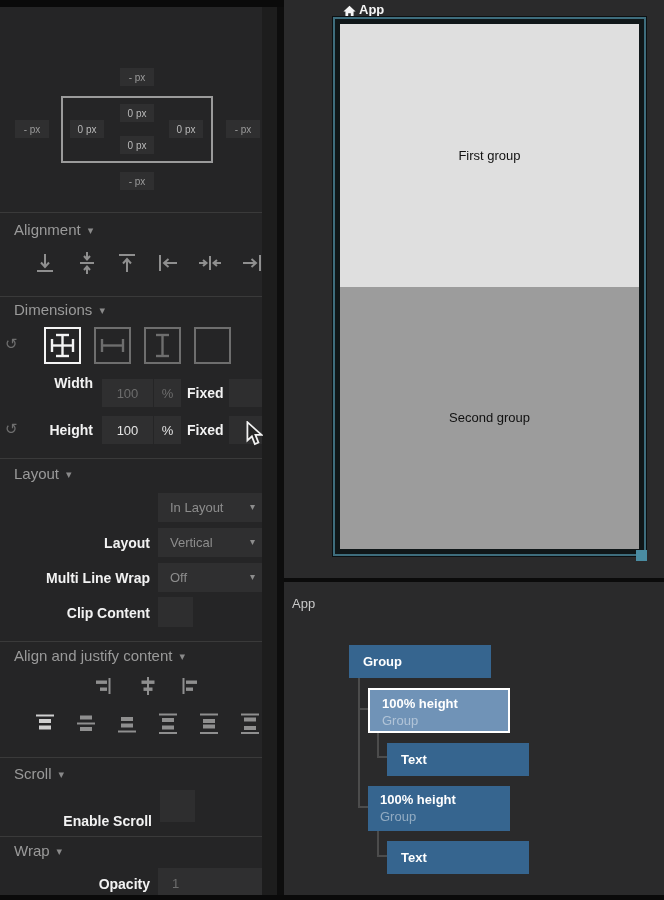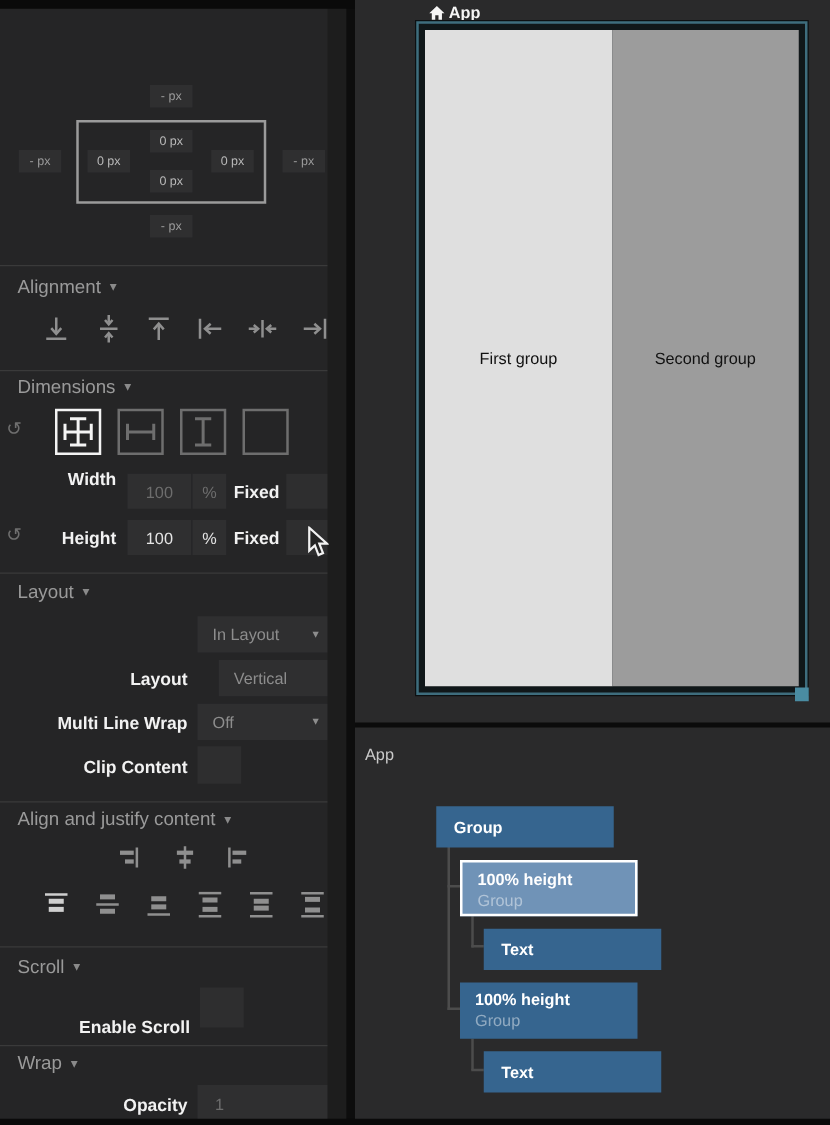--- a/index.html
+++ b/index.html
@@ -38,21 +38,21 @@
   .reset{color:#6f6f6f;font-size:15px;line-height:1;}
   .gutter{left:262px;top:0;width:15px;height:900px;background:#1d1d1d;}
   .vsep{left:277px;top:0;width:7px;height:900px;background:#0d0d0d;}
   .hstrip-top{left:0;top:0;width:284px;height:7px;background:#0a0a0a;}
   .hstrip-bottom{left:0;top:895px;width:664px;height:5px;background:#0a0a0a;z-index:50;}
   
   #right-bg{left:284px;top:0;width:380px;height:900px;background:#2a2a2b;}
   .crumb-label{color:#f5f5f5;font-size:13px;font-weight:700;}
   #canvas-frame{left:333px;top:17px;width:313px;height:539px;box-sizing:border-box;
     border:2px solid #3e6d7d;background:#101719;box-shadow:0 0 0 1px #0c1012;}
-  #canvas-content{position:absolute;left:5px;top:5px;right:5px;bottom:5px;display:flex;flex-direction:row;}
+  #canvas-content{position:absolute;left:5px;top:5px;right:5px;bottom:5px;display:flex;flex-direction:column;}
   .cgroup{width:100%;display:flex;align-items:center;justify-content:center;}
   .cgroup span{font-size:13px;color:#111;}
   #resize-handle{left:636px;top:550px;width:11px;height:11px;background:#4a8ca2;z-index:5;}
   .hsep{left:284px;top:578px;width:380px;height:4px;background:#0b0b0b;}
   
   .tree-node{box-sizing:border-box;background:#36658f;color:#fff;}
   .tree-node .nlabel{font-size:13px;font-weight:600;color:#fff;}
   .tree-node .nsub{font-size:13px;color:rgba(255,255,255,0.45);}
   .node-single{display:flex;align-items:center;padding-left:14px;}
   .node-double{padding:5px 0 0 12px;line-height:17px;}
@@ -177,21 +177,21 @@
   <div class="abs divider" style="top:458px;"></div>
 
   <div class="abs sec-title" style="top:465px;"><span>Layout</span><span class="caret">▾</span></div>
 
   <div class="abs dropdown" style="left:158px;top:493px;">
       <span>In Layout</span>
       <span class="dd-caret">▾</span>
     </div>
 
   <div class="abs flabel rlabel" style="left:0;top:535px;width:150px;">Layout</div>
-  <div class="abs dropdown" style="left:175px;top:528px;text-align:right;">
+  <div class="abs dropdown" style="left:158px;top:528px;text-align:right;">
       <span>Vertical</span>
       <span class="dd-caret">▾</span>
     </div>
 
   <div class="abs flabel rlabel" style="left:0;top:570px;width:150px;">Multi Line Wrap</div>
   <div class="abs dropdown" style="left:158px;top:563px;">
       <span>Off</span>
       <span class="dd-caret">▾</span>
     </div>
 

